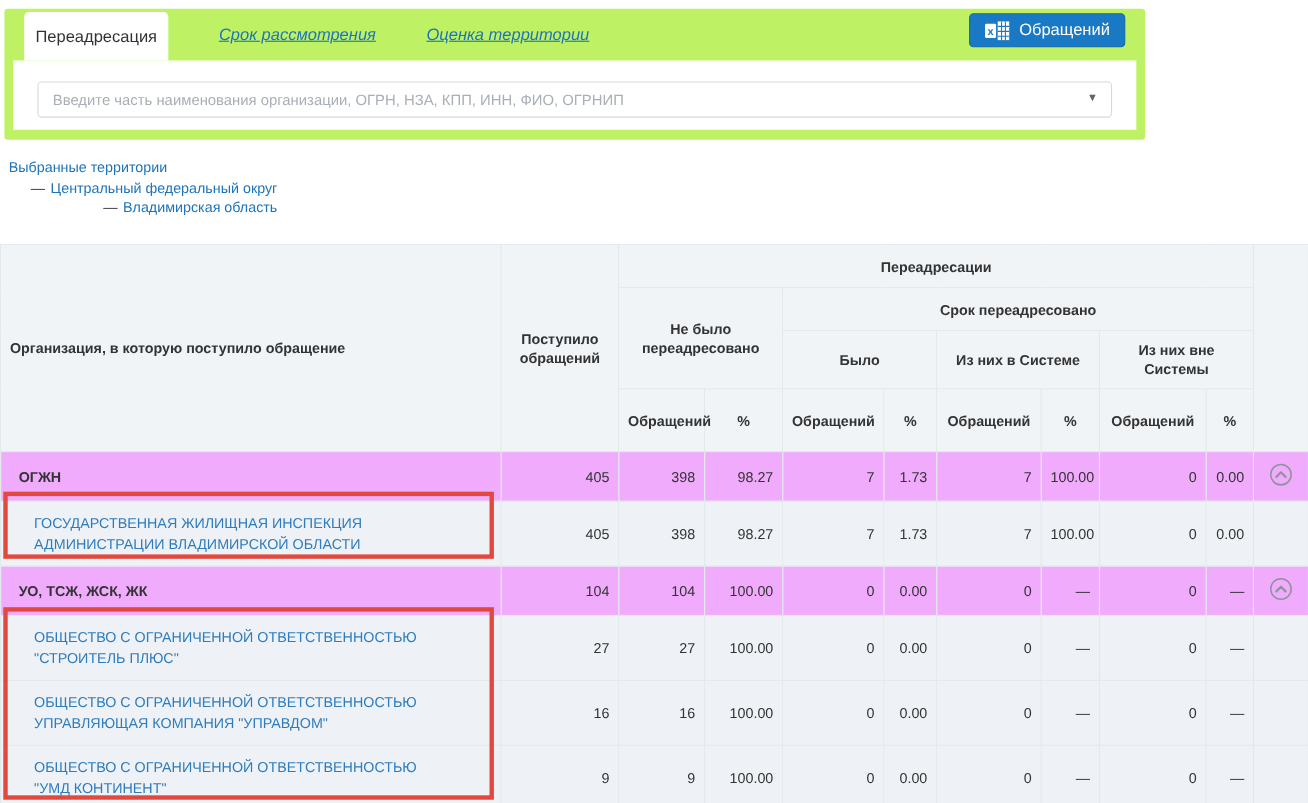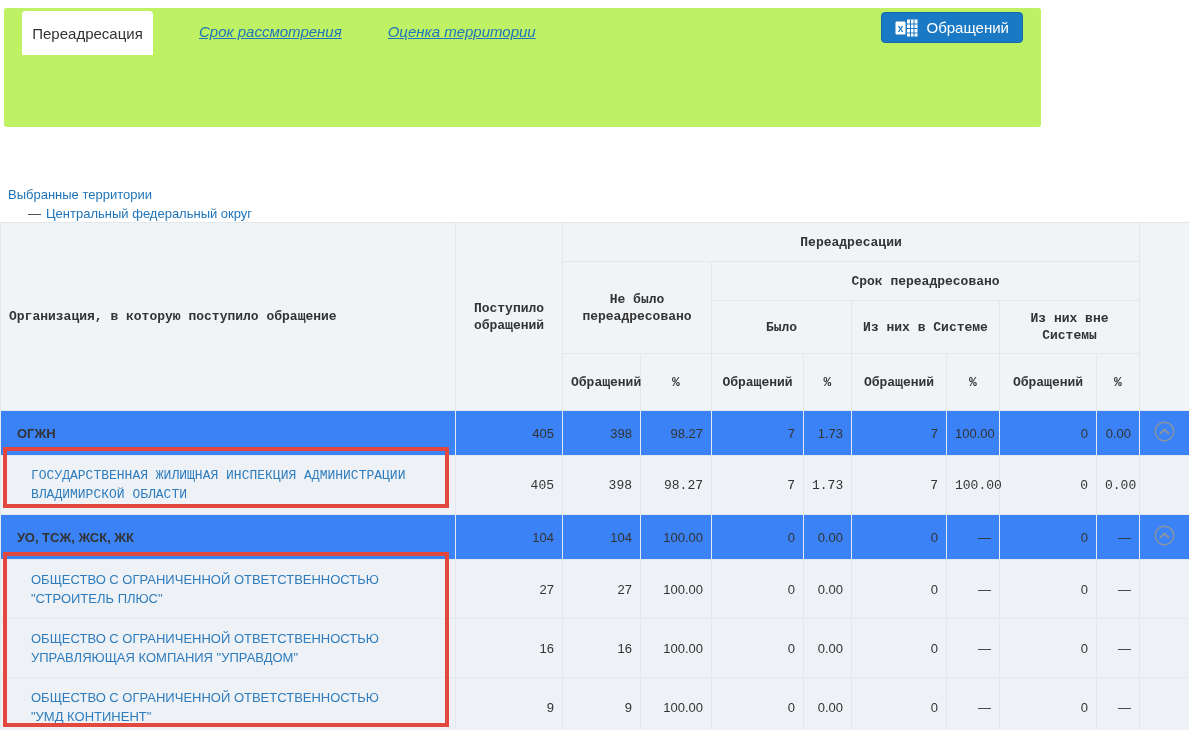--- a/index.html
+++ b/index.html
@@ -37,40 +37,40 @@
     padding:0 34px 0 13px; font-size:13.5px; color:#333;
     font-family:"Liberation Sans", sans-serif; outline:none;
   }
   .search-input::placeholder { color:#a9afb6; }
   .search-caret {
     position:absolute; right:13px; top:10px; font-size:10px; color:#5f666d; cursor:pointer;
     line-height:12px;
   }
 
   
-  .territories { position:absolute; left:8px; top:145px; font-size:13px; line-height:13px;margin-top:43px; }
+  .territories { position:absolute; left:8px; top:145px; font-size:13px; line-height:13px; }
   .terr-title { color:#1e74ba; margin-bottom:6px; }
   .terr-item { margin-top:5px; white-space:nowrap;text-align:right; }
   .terr-item .dash { color:#3a3a3a; margin-right:5px; }
   .terr-item a { color:#1e74ba; text-decoration:none; cursor:pointer; }
   .indent-1 { padding-left:20px; }
   .indent-2 { padding-left:40px; }
 
   
   table.stats {
     position:absolute; left:0; top:222px; width:1189px;
     border-collapse:collapse; table-layout:fixed; font-size:13px; color:#333;
   }
   table.stats th, table.stats td {
     border:1px solid #e3e8ed; padding:4px 8px; vertical-align:middle;
   }
-  th { background:#f1f4f7; font-weight:bold; text-align:center; line-height:17px;font-family:Liberation Mono, monospace; }
+  th { background:#f1f4f7; font-weight:bold; text-align:center; line-height:17px; }
   th.org-h { text-align:left; padding-left:16px; }
   td.num { text-align:right; }
-  tr.group-row td { background:#3b82f6; }
+  tr.group-row td { background:#f0abfc; }
   tr.group-row td.org-cell { font-weight:bold; padding-left:16px; }
   tr.child-row td { background:#eef2f6; }
   tr.child-row td.org-cell { padding:10px 42px 10px 30px; line-height:19px; }
   td.org-cell a { color:#2e7cbe; text-decoration:none; cursor:pointer; }
   td.icon-cell { text-align:center; padding:0; }
   .collapse-btn { display:inline-block; width:21px; height:21px; cursor:pointer; line-height:0; }
 
   
   .red-box {
     position:absolute; left:3px; width:446px;
@@ -91,20 +91,26 @@
       <span style="line-height:0;">
         <svg width="23" height="18" viewBox="0 0 23 18">
           <rect x="0.5" y="2.5" width="10" height="13" rx="1.2" fill="#ffffff"></rect>
           <text x="5.5" y="12.7" font-size="10" font-weight="bold" fill="#1a79c4" text-anchor="middle" font-family="Liberation Sans, sans-serif">x</text>
           <rect x="12" y="0.5" width="10.5" height="17" fill="#ffffff"></rect>
           <path d="M12 5h10.5 M12 9.5h10.5 M12 14h10.5 M15.5 0.5v17 M19 0.5v17" stroke="#1a79c4" stroke-width="1" fill="none"></path>
         </svg>
       </span>
       <span>Обращений</span>
     </button>
+  </div>
+  <div class="panel">
+    <div class="search-wrap">
+      <input class="search-input" type="text" placeholder="Введите часть наименования организации, ОГРН, НЗА, КПП, ИНН, ФИО, ОГРНИП" style="">
+      <span class="search-caret">▼</span>
+    </div>
   </div>
 </div>
 
 <div class="territories">
   <div class="terr-title">Выбранные территории</div>
   <div class="terr-item indent-1">
     <span class="dash">—</span><a>Центральный федеральный округ</a>
   </div>
   <div class="terr-item indent-2">
     <span class="dash">—</span><a>Владимирская область</a>
@@ -168,21 +174,21 @@
       <td class="icon-cell">
         <span class="collapse-btn">
           <svg width="21" height="21" viewBox="0 0 21 21">
             <circle cx="10.5" cy="10.5" r="9.3" fill="none" stroke="#8d949c" stroke-width="1.4"></circle>
             <path d="M6.3 12.6 L10.5 8.4 L14.7 12.6" fill="none" stroke="#8d949c" stroke-width="2" stroke-linecap="round" stroke-linejoin="round"></path>
           </svg>
         </span>
       </td>
     </tr>
 
-    <tr class="child-row" style="height:53px;font-family:Liberation Mono, monospace;">
+    <tr class="child-row" style="height:53px;">
       <td class="org-cell"><a>ГОСУДАРСТВЕННАЯ ЖИЛИЩНАЯ ИНСПЕКЦИЯ АДМИНИСТРАЦИИ ВЛАДИМИРСКОЙ ОБЛАСТИ</a></td>
       <td class="num">405</td>
       <td class="num">398</td>
       <td class="num">98.27</td>
       <td class="num">7</td>
       <td class="num">1.73</td>
       <td class="num">7</td>
       <td class="num">100.00</td>
       <td class="num">0</td>
       <td class="num">0.00</td>

